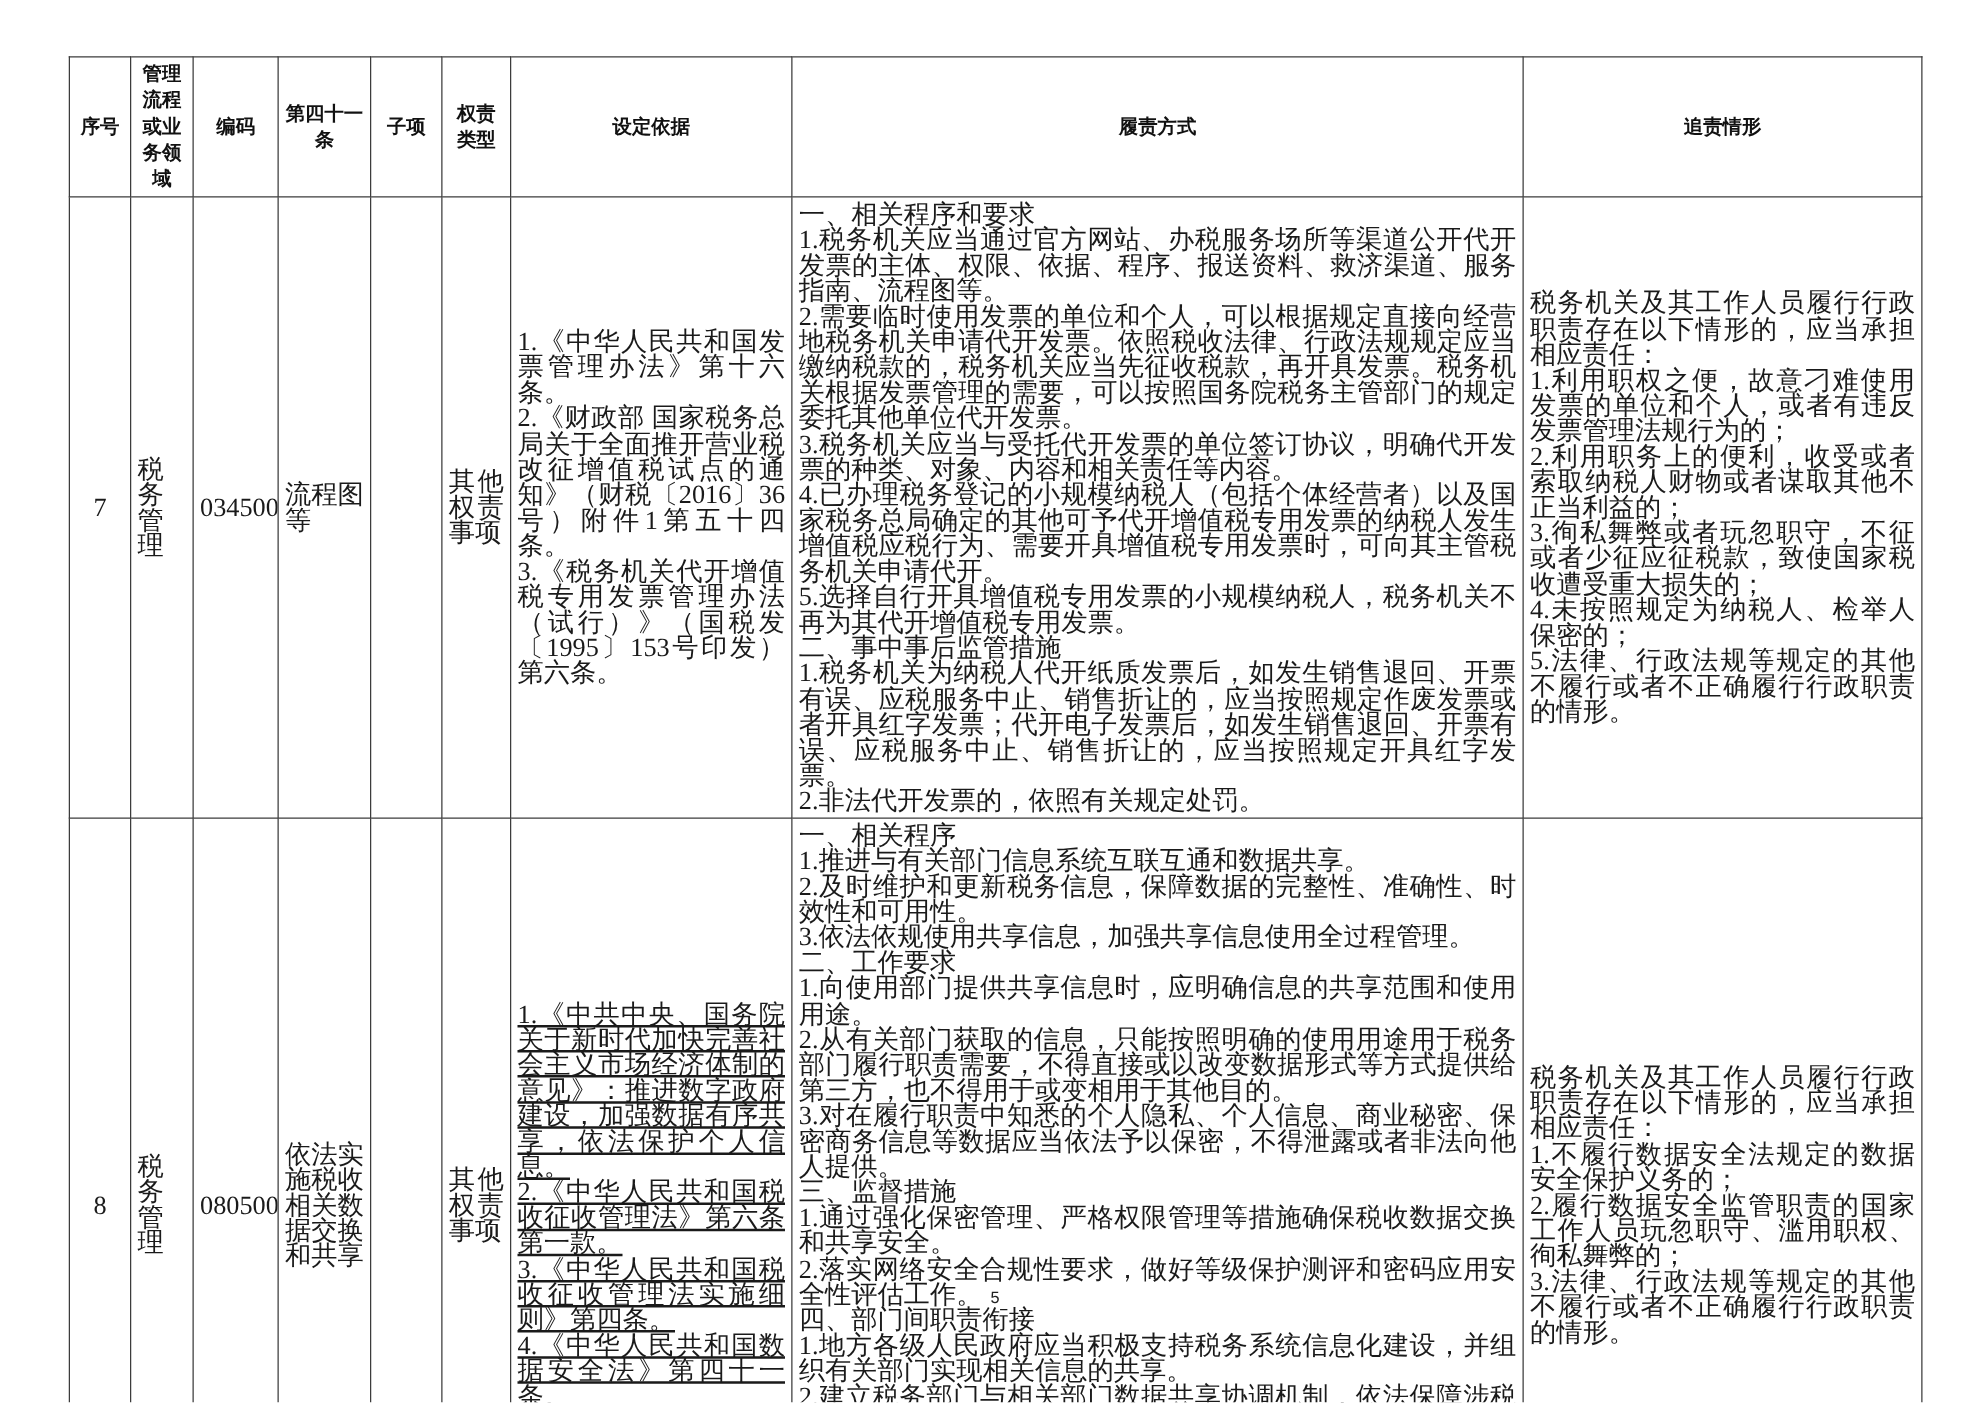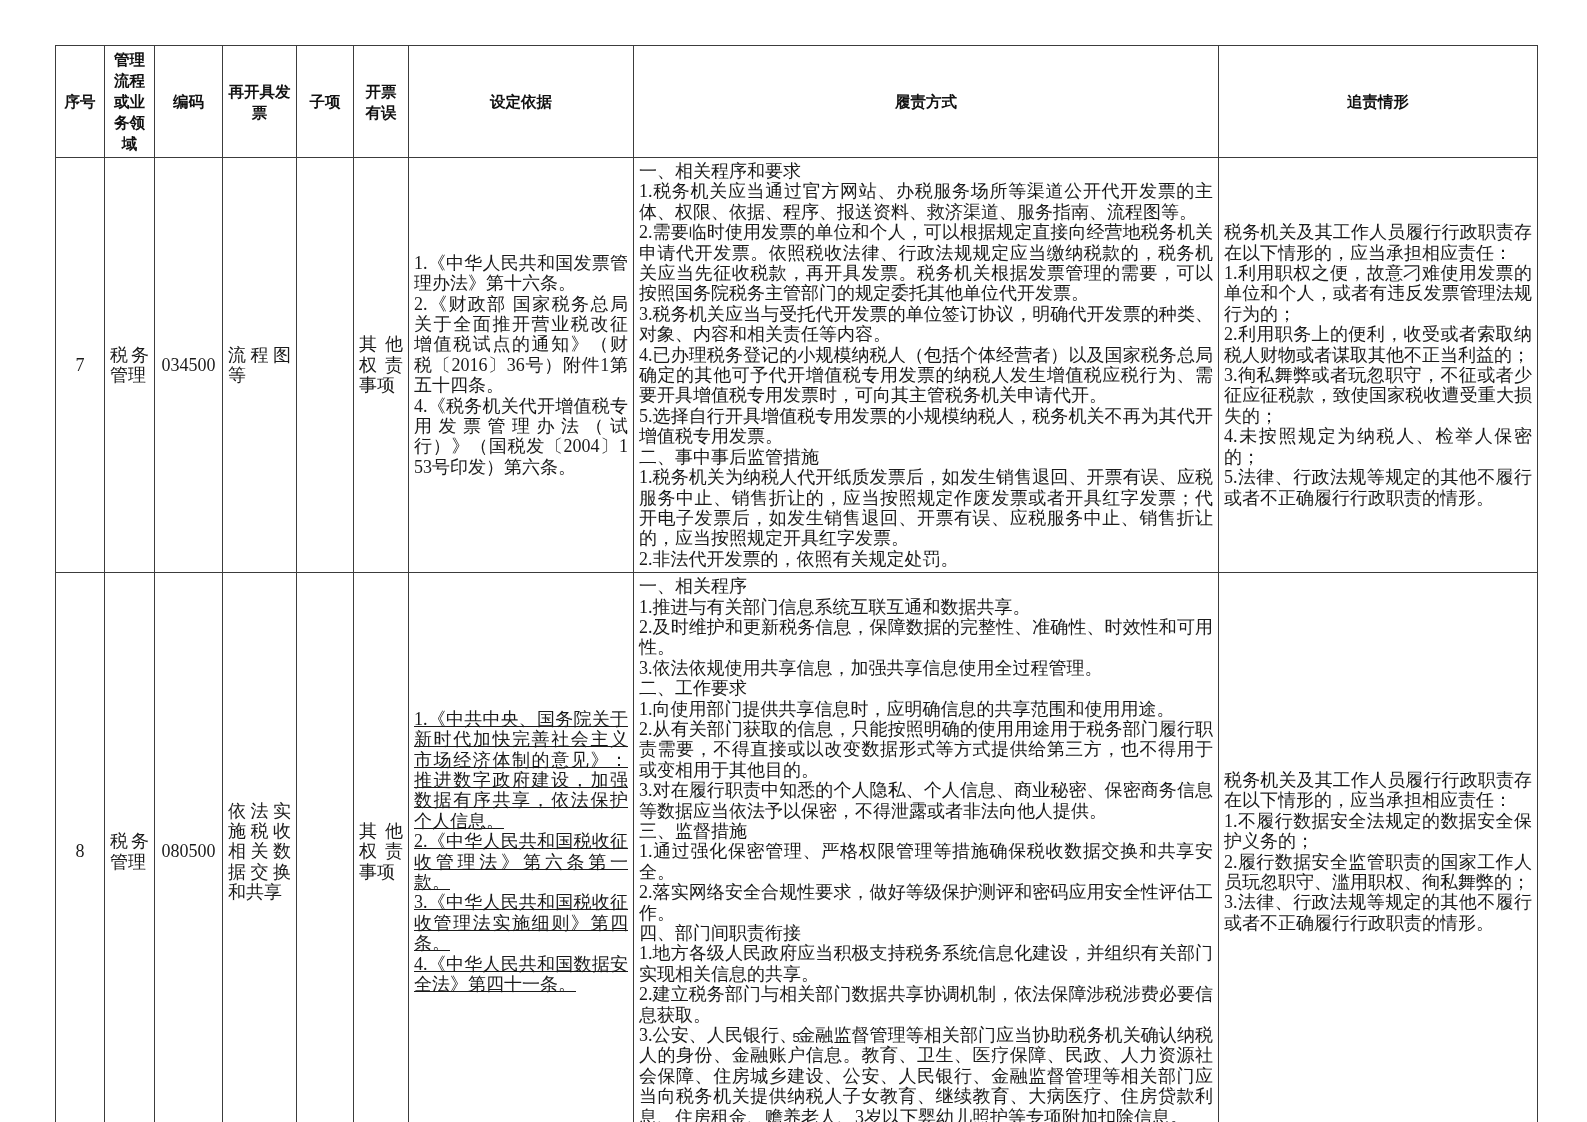--- a/index.html
+++ b/index.html
@@ -21,21 +21,21 @@
     left: 55px;
     top: 45px;
     width: 1482px;
     table-layout: fixed;
     border-collapse: collapse;
   }
   table.resp th, table.resp td {
     border: 1.4px solid #3c3c3c;
     vertical-align: middle;
     font-weight: normal;
-    font-size: 18px;
+    font-size: 21px;
     line-height: 20.4px;
     padding: 3px 5px;
     overflow: hidden;
     box-sizing: border-box;
   }
   
   table.resp thead tr { height: 110px; }
   table.resp th {
     font-family: "Liberation Sans", "DejaVu Sans", sans-serif;
     font-weight: bold;
@@ -86,39 +86,39 @@
       <col style="width:55px">
       <col style="width:225px">
       <col style="width:585px">
       <col style="width:319px">
     </colgroup>
     <thead>
       <tr>
         <th>序号</th>
         <th class="narrow-h">管理流程或业务领域</th>
         <th>编码</th>
-        <th class="narrow-h">再开具发票</th>
+        <th class="narrow-h">第四十一条</th>
         <th>子项</th>
-        <th class="narrow-h">开票有误</th>
+        <th class="narrow-h">权责类型</th>
         <th>设定依据</th>
         <th>履责方式</th>
         <th>追责情形</th>
       </tr>
     </thead>
     <tbody>
       <tr class="row7">
         <td class="center">7</td>
         <td class="cell-area">税务管理</td>
         <td class="center">034500</td>
         <td class="cell-item">流程图等</td>
         <td class="center"></td>
         <td class="cell-type">其他权责事项</td>
         <td class="just prewrap">1.《中华人民共和国发票管理办法》第十六条。
 2.《财政部 国家税务总局关于全面推开营业税改征增值税试点的通知》（财税〔2016〕36号）附件1第五十四条。
-4.《税务机关代开增值税专用发票管理办法（试行）》（国税发〔2004〕153号印发）第六条。</td>
+3.《税务机关代开增值税专用发票管理办法（试行）》（国税发〔1995〕153号印发）第六条。</td>
         <td class="just prewrap vtop">一、相关程序和要求
 1.税务机关应当通过官方网站、办税服务场所等渠道公开代开发票的主体、权限、依据、程序、报送资料、救济渠道、服务指南、流程图等。
 2.需要临时使用发票的单位和个人，可以根据规定直接向经营地税务机关申请代开发票。依照税收法律、行政法规规定应当缴纳税款的，税务机关应当先征收税款，再开具发票。税务机关根据发票管理的需要，可以按照国务院税务主管部门的规定委托其他单位代开发票。
 3.税务机关应当与受托代开发票的单位签订协议，明确代开发票的种类、对象、内容和相关责任等内容。
 4.已办理税务登记的小规模纳税人（包括个体经营者）以及国家税务总局确定的其他可予代开增值税专用发票的纳税人发生增值税应税行为、需要开具增值税专用发票时，可向其主管税务机关申请代开。
 5.选择自行开具增值税专用发票的小规模纳税人，税务机关不再为其代开增值税专用发票。
 二、事中事后监管措施
 1.税务机关为纳税人代开纸质发票后，如发生销售退回、开票有误、应税服务中止、销售折让的，应当按照规定作废发票或者开具红字发票；代开电子发票后，如发生销售退回、开票有误、应税服务中止、销售折让的，应当按照规定开具红字发票。
 2.非法代开发票的，依照有关规定处罚。</td>
         <td class="just prewrap">税务机关及其工作人员履行行政职责存在以下情形的，应当承担相应责任：

